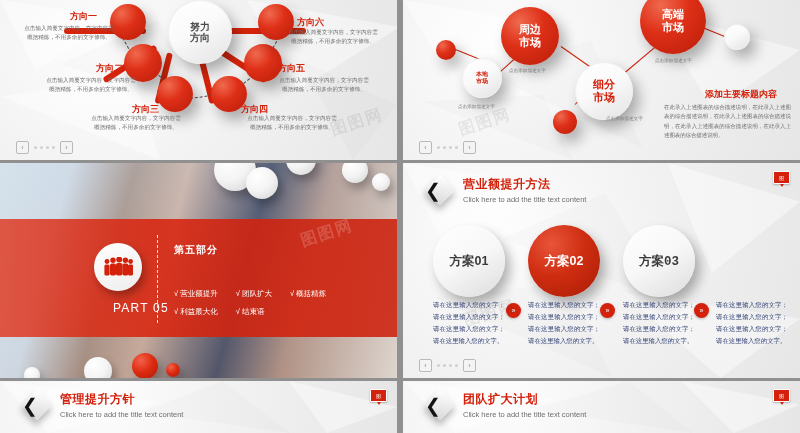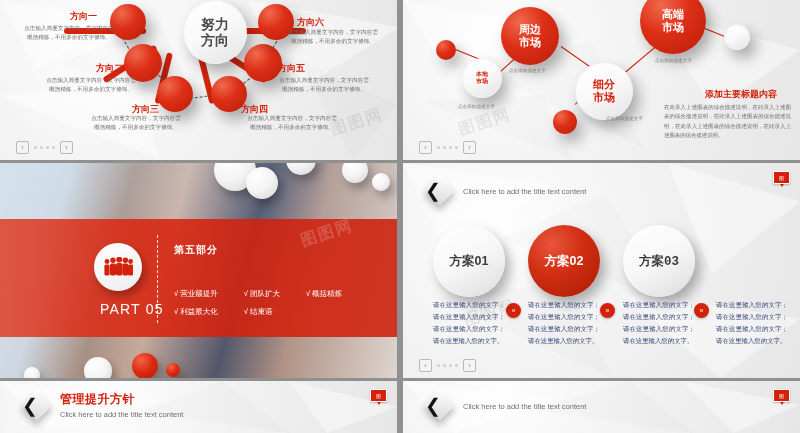--- a/index.html
+++ b/index.html
@@ -89,22 +89,22 @@
   .sphere.r{background:radial-gradient(circle at 34% 28%, #f4624a 0%,#dc2a10 48%,#ad1a06 100%);}
   .band{position:absolute;left:0;right:0;
     background:linear-gradient(90deg, rgba(224,52,28,.80) 0%, rgba(216,36,14,.88) 38%, rgba(205,28,8,.86) 100%);}
   .part-circle{position:absolute;border-radius:50%;
     background:linear-gradient(150deg,#ffffff,#ededed);
     box-shadow:3px 5px 9px rgba(0,0,0,.3);display:flex;align-items:center;justify-content:center;}
   .dashv{position:absolute;border-left:1px dashed rgba(255,255,255,.85);}
   .s3-sub{position:absolute;color:#fff;font-size:10px;font-weight:bold;letter-spacing:1px;}
   .s3-title{position:absolute;color:#fff;font-size:21px;font-weight:bold;letter-spacing:2px;
     text-shadow:0 1px 2px rgba(0,0,0,.25);}
-  .s3-part{position:absolute;color:#fff;font-size:14px;letter-spacing:1.2px;}
-  .s3-list{position:absolute;display:flex;flex-wrap:wrap;width:210px;gap:4px 26px;}
+  .s3-part{position:absolute;color:#fff;font-size:12px;letter-spacing:1.2px;margin-left:13px;}
+  .s3-list{position:absolute;display:flex;flex-wrap:wrap;width:210px;gap:4px 18px;}
   .s3-list div{color:#fff;font-size:7.5px;white-space:nowrap;}
 
   
   .c4{position:absolute;width:72px;height:72px;border-radius:50%;
     display:flex;align-items:center;justify-content:center;font-size:12.5px;font-weight:bold;
     box-shadow:5px 7px 12px rgba(0,0,0,.3);}
   .c4.w{background:linear-gradient(150deg,#ffffff 0%,#f7f7f7 50%,#dcdcdc 100%);color:#3b3b3b;}
   .c4.r1{background:radial-gradient(circle at 33% 26%, #e8553a 0%,#cf2d11 45%,#a81c05 100%);color:#fff;}
   .c4.r2{background:radial-gradient(circle at 33% 26%, #f08168 0%,#e0503a 48%,#c63a22 100%);color:#fff;}
   .col4{position:absolute;width:72px;color:#2f3e73;font-size:6.4px;line-height:1.85;text-align:justify;}
@@ -140,21 +140,21 @@
     <div class="link" style="left:214px;top:44px;width:62px;transform:rotate(33deg);"></div>
     <div class="link" style="left:170px;top:50px;width:52px;transform:rotate(104deg);"></div>
     <div class="link" style="left:200px;top:50px;width:52px;transform:rotate(76deg);"></div>
 
     <div class="dlink" style="left:120px;top:33px;width:32px;transform:rotate(60deg);"></div>
     <div class="dlink" style="left:146px;top:66px;width:44px;transform:rotate(35deg);"></div>
     <div class="dlink" style="left:190px;top:98px;width:42px;transform:rotate(-8deg);"></div>
     <div class="dlink" style="left:232px;top:92px;width:42px;transform:rotate(-38deg);"></div>
     <div class="dlink" style="left:268px;top:56px;width:32px;transform:rotate(-60deg);"></div>
 
-    <div class="node white" style="left:183px;top:0px;width:62px;height:62px;font-size:14px;white-space:pre-line;">努力
+    <div class="node white" style="left:168px;top:0px;width:62px;height:62px;font-size:10px;white-space:pre-line;">努力
 方向</div>
 
     <div class="node red" style="left:110px;top:4px;width:36px;height:36px;"></div>
     <div class="node red" style="left:124px;top:44px;width:38px;height:38px;"></div>
     <div class="node red" style="left:157px;top:76px;width:36px;height:36px;"></div>
     <div class="node red" style="left:211px;top:76px;width:36px;height:36px;"></div>
     <div class="node red" style="left:244px;top:44px;width:38px;height:38px;"></div>
     <div class="node red" style="left:258px;top:4px;width:36px;height:36px;"></div>
 
     <div class="lbl" style="left:70px;top:10px;">方向一</div>
@@ -305,20 +305,21 @@
       <div class="b">图</div>
       <div class="tail"></div>
     </div>
 
     <div class="hdr" style="left:22px;top:12px;">
       <div class="dia">
         <div class="sq"></div>
           <div class="ar">❮</div>
       </div>
       <div class="tt">
+        <span class="cn">营业额提升方法</span>
         <span class="en">Click here to add the title text content</span>
       </div>
     </div>
 
     <div class="c4 w" style="left:30px;top:62px;">方案01</div>
     <div class="c4 r1" style="left:125px;top:62px;">方案02</div>
     <div class="c4 w" style="left:220px;top:62px;font-family:Liberation Mono, monospace;">方案03</div>
 
     <div class="col4" style="left:30px;top:136px;">请在这里输入您的文字；请在这里输入您的文字；请在这里输入您的文字；请在这里输入您的文字。</div>
     <div class="col4" style="left:125px;top:136px;">请在这里输入您的文字；请在这里输入您的文字；请在这里输入您的文字；请在这里输入您的文字。</div>
@@ -374,18 +375,19 @@
     <div class="badge">
       <div class="b">图</div>
       <div class="tail"></div>
     </div>
     <div class="hdr" style="left:22px;top:9px;">
       <div class="dia">
         <div class="sq"></div>
           <div class="ar">❮</div>
       </div>
       <div class="tt">
+        <span class="cn">团队扩大计划</span>
         <span class="en">Click here to add the title text content</span>
       </div>
     </div>
   </div>
 
 </div>
 
 </body></html>

